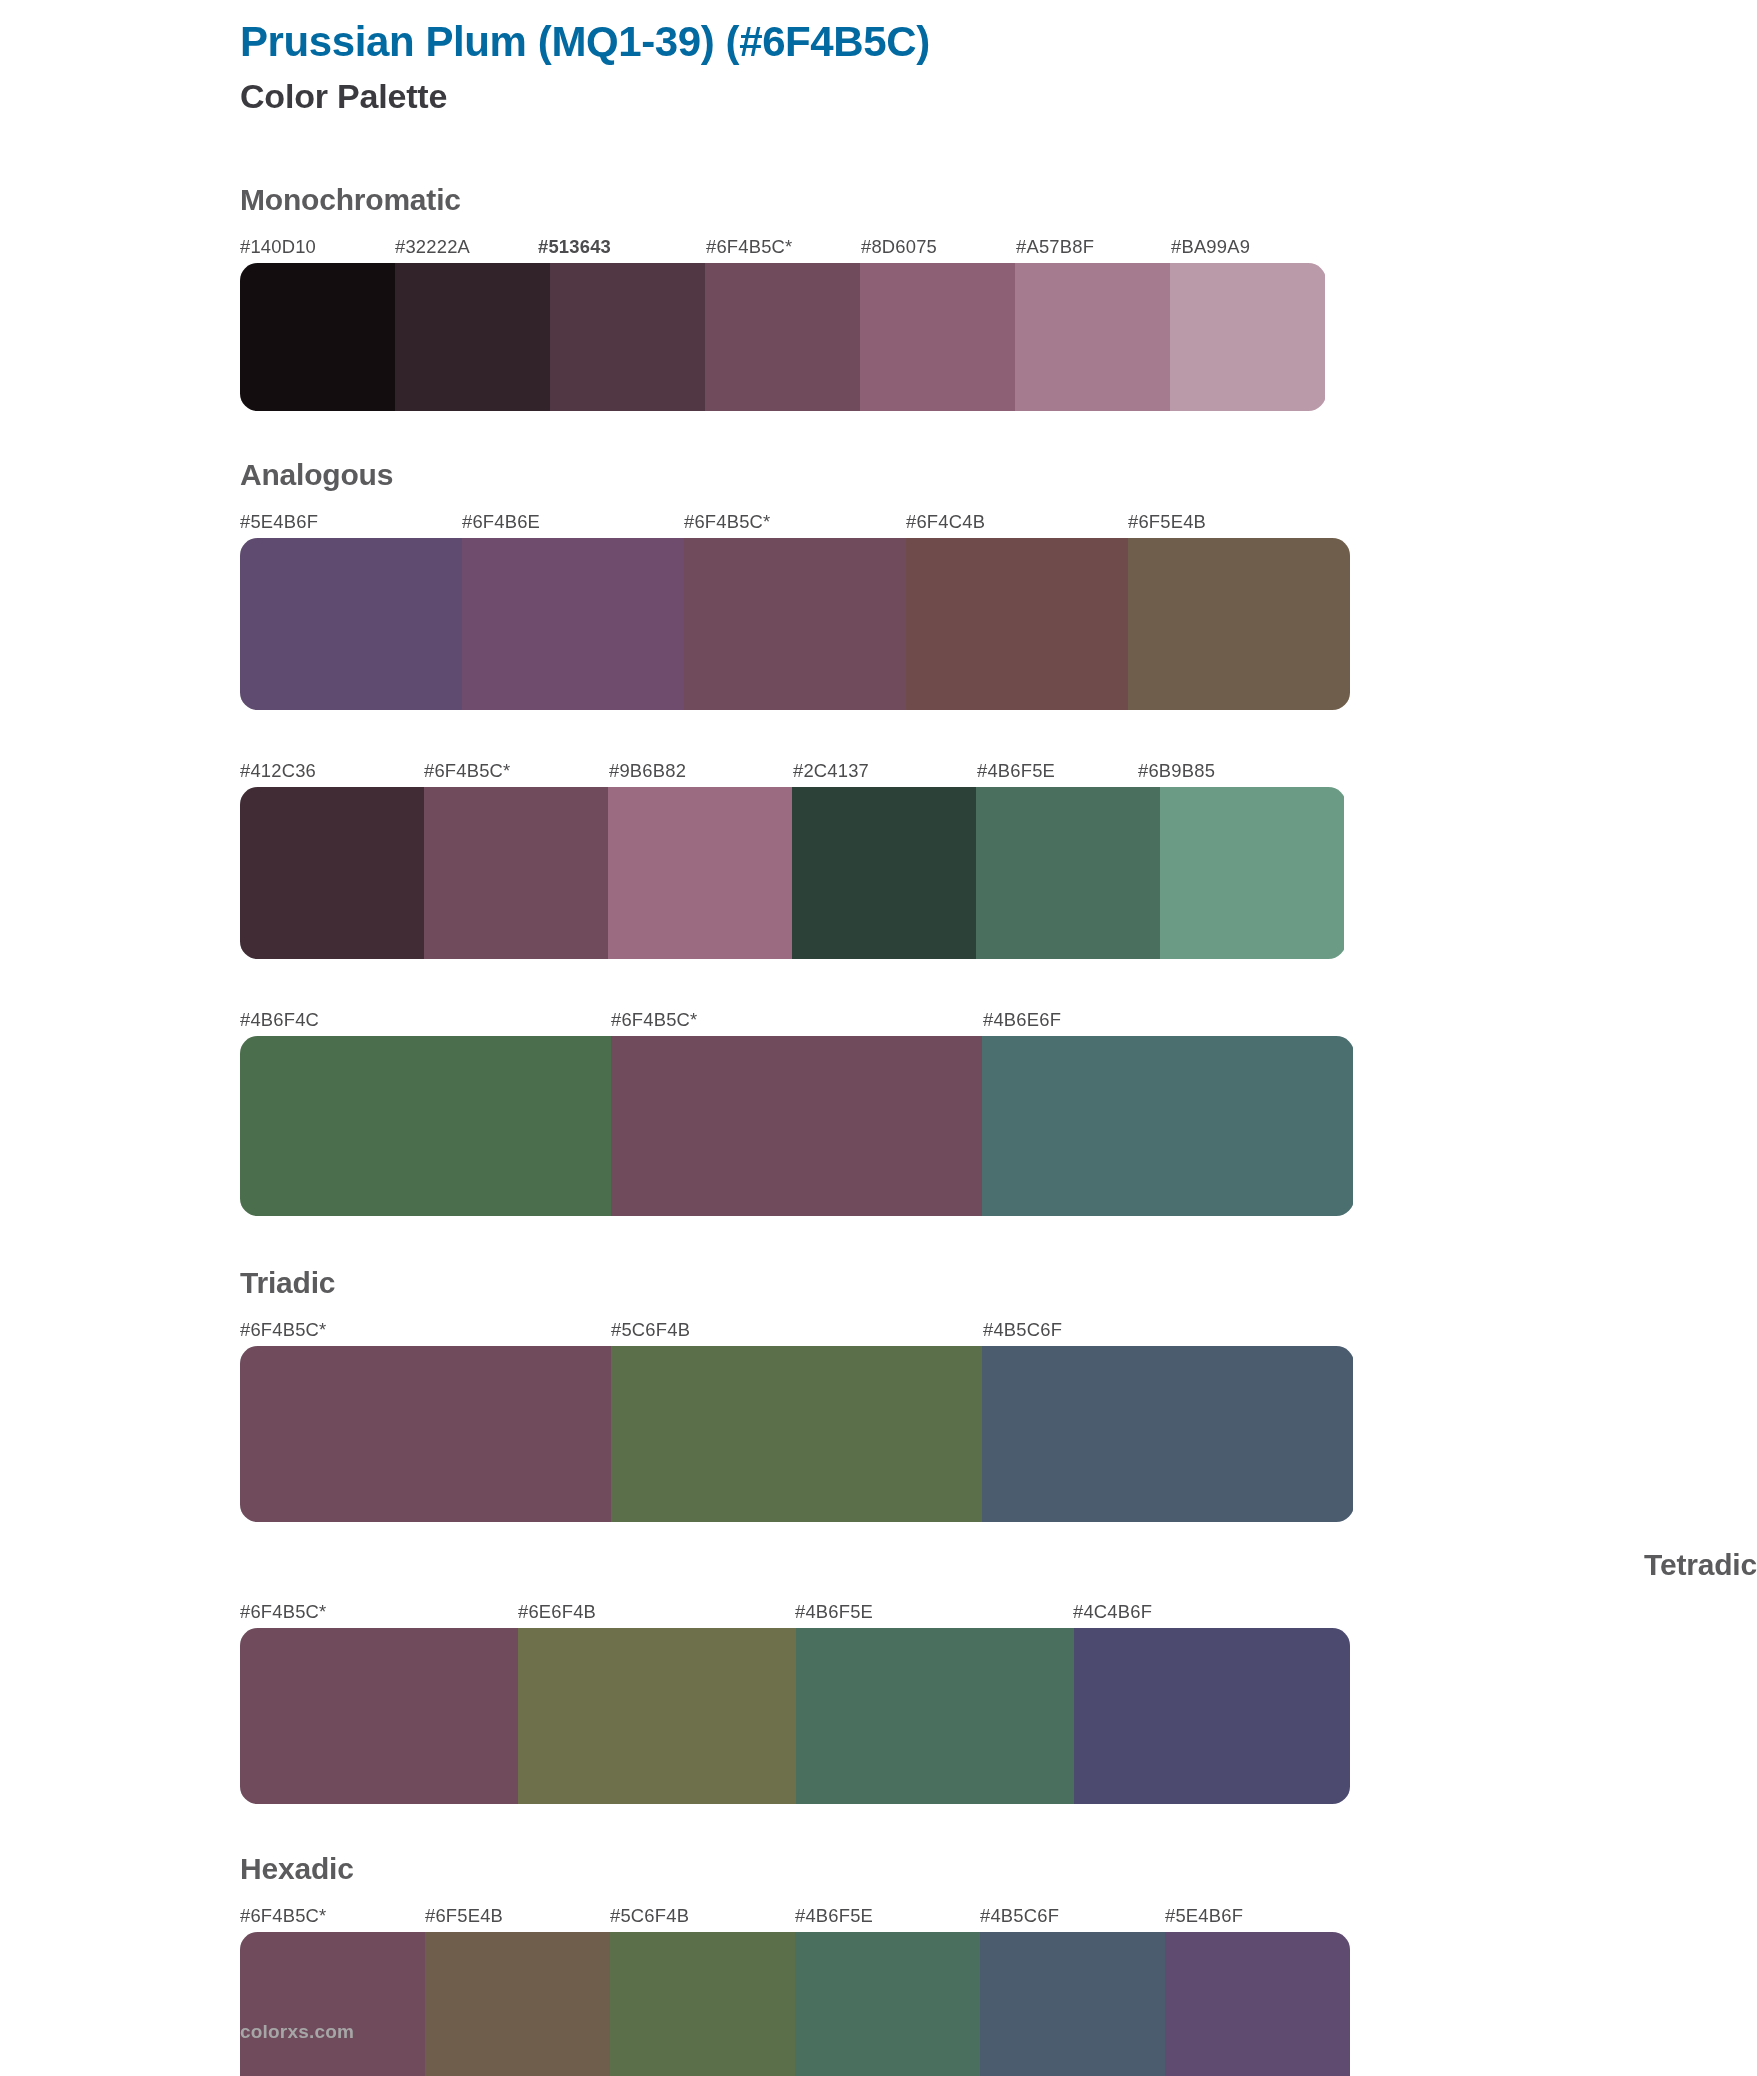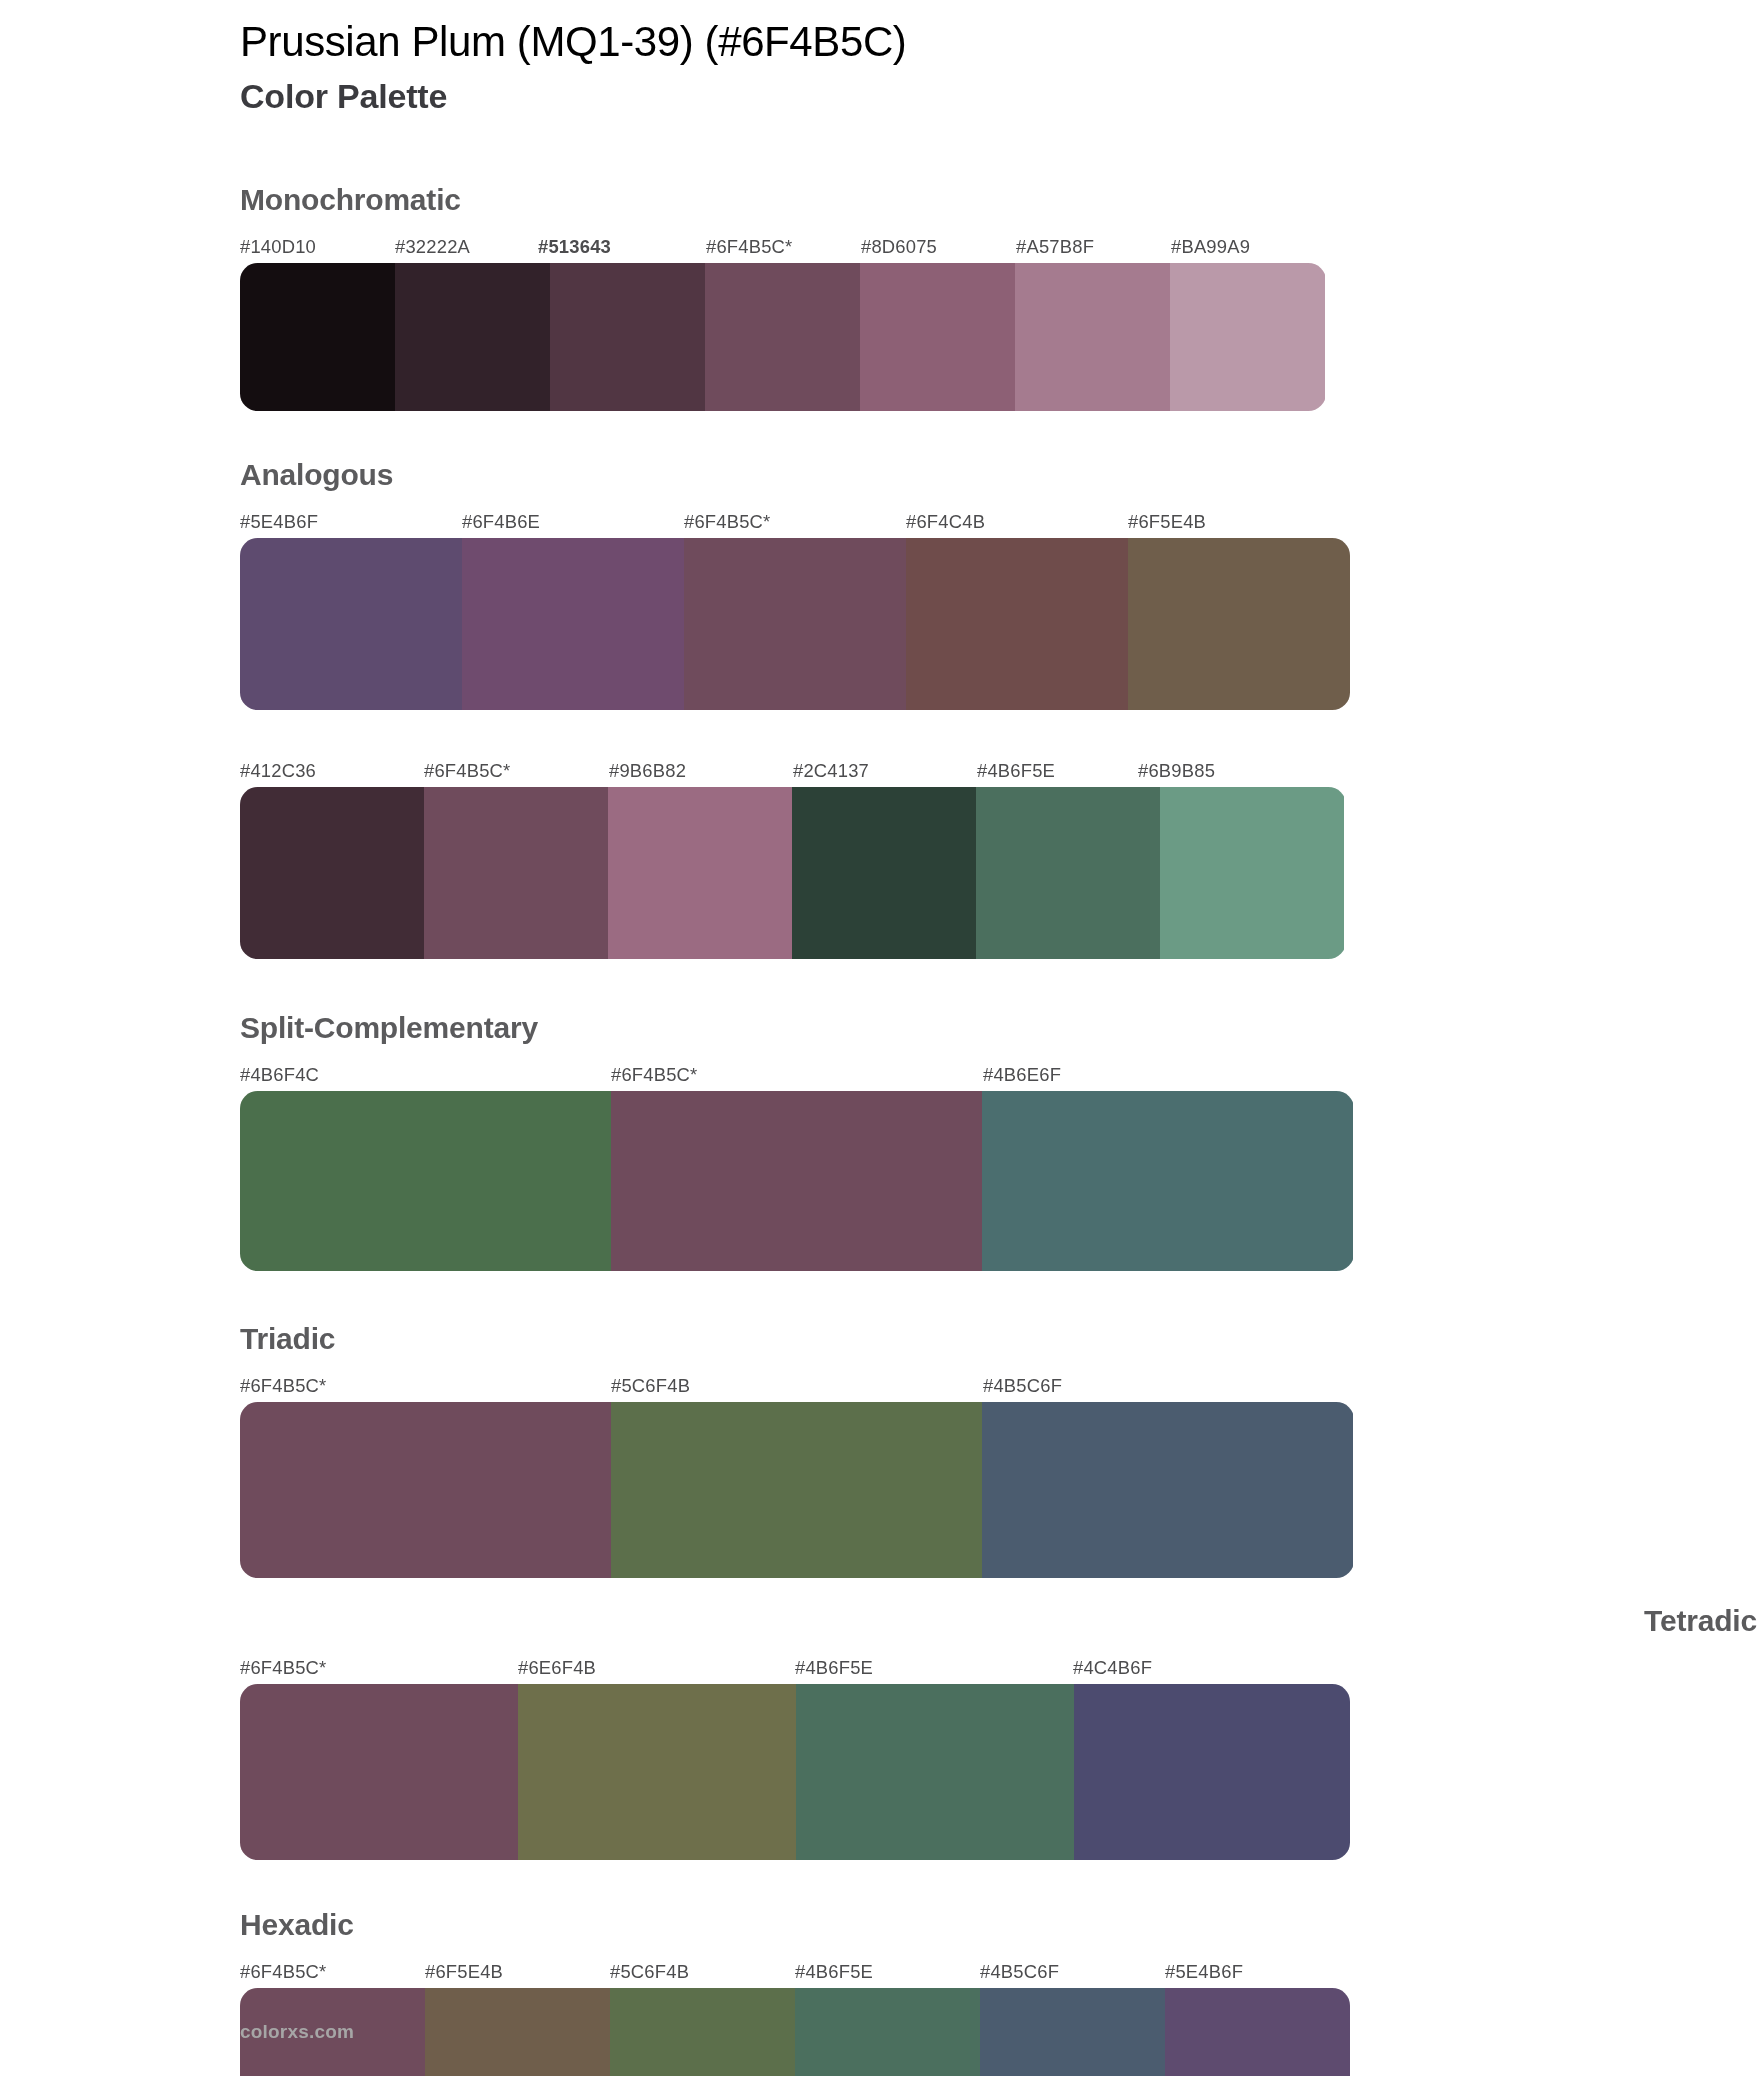--- a/index.html
+++ b/index.html
@@ -24,22 +24,22 @@
 
   
   .header {
     position: absolute;
     left: 240px;
     top: 17.6px;
     width: 1358px;
   }
   .title {
     font-size: 42px;
-    font-weight: normal;
-    color: #000000;
+    font-weight: bold;
+    color: #0369a1;
     letter-spacing: -0.4px;
     line-height: 1.12;
     margin: 0;
     white-space: nowrap;
   }
   .subtitle {
     font-size: 34px;
     font-weight: bold;
     color: #3b3b3f;
     letter-spacing: -0.2px;
@@ -183,21 +183,20 @@
         <div class="swatch-row">
           <div class="swatch" title="#412C36" style="width: 184px; background: rgb(65, 44, 54);"></div>
           <div class="swatch" title="#6F4B5C*" style="width: 184px; background: rgb(111, 75, 92);"></div>
           <div class="swatch" title="#9B6B82" style="width: 184px; background: rgb(155, 107, 130);"></div>
           <div class="swatch" title="#2C4137" style="width: 184px; background: rgb(44, 65, 55);"></div>
           <div class="swatch" title="#4B6F5E" style="width: 184px; background: rgb(75, 111, 94);"></div>
           <div class="swatch" title="#6B9B85" style="width: 184px; background: rgb(107, 155, 133);"></div>
         </div>
       </div>
       <div class="section s-split">
-        <div class="section-heading">Split-Complementary</div>
         <div class="labels">
           <span class="label" style="left: 0px;">#4B6F4C</span>
           <span class="label" style="left: 371px;">#6F4B5C*</span>
           <span class="label" style="left: 743px;">#4B6E6F</span>
         </div>
         <div class="swatch-row">
           <div class="swatch" title="#4B6F4C" style="width: 371px; background: rgb(75, 111, 76);"></div>
           <div class="swatch" title="#6F4B5C*" style="width: 371px; background: rgb(111, 75, 92);"></div>
           <div class="swatch" title="#4B6E6F" style="width: 371px; background: rgb(75, 110, 111);"></div>
         </div>

